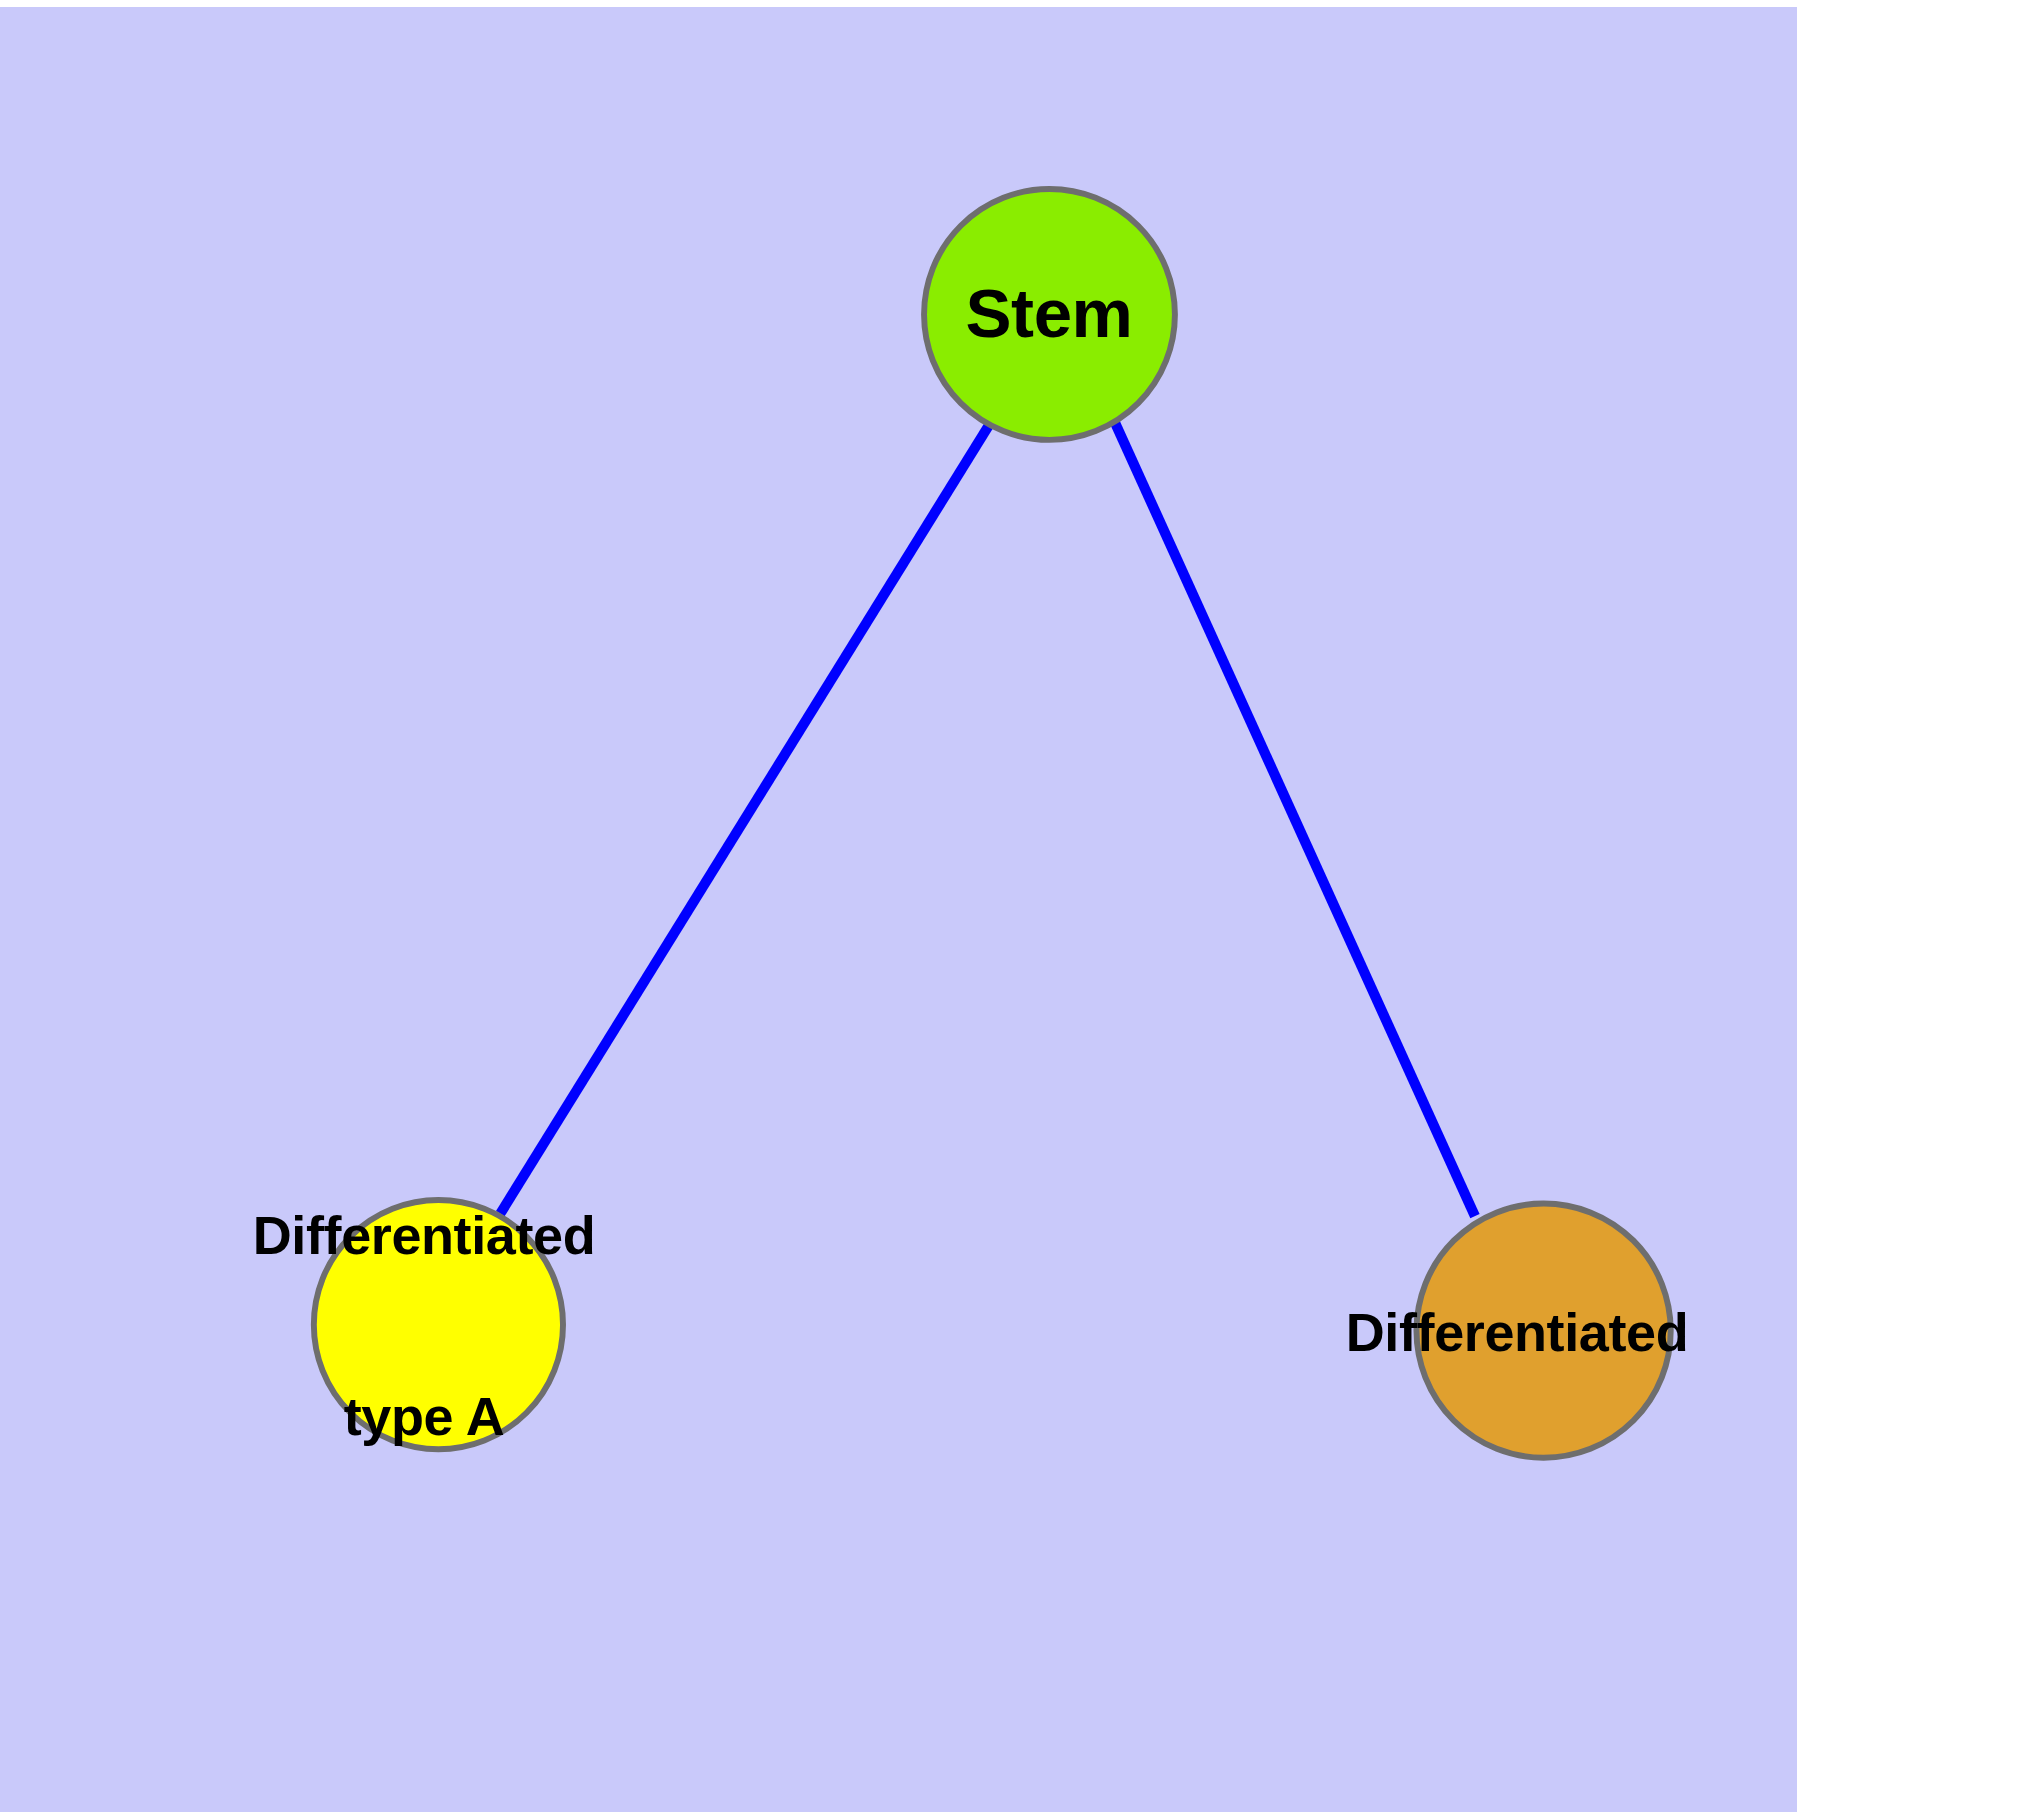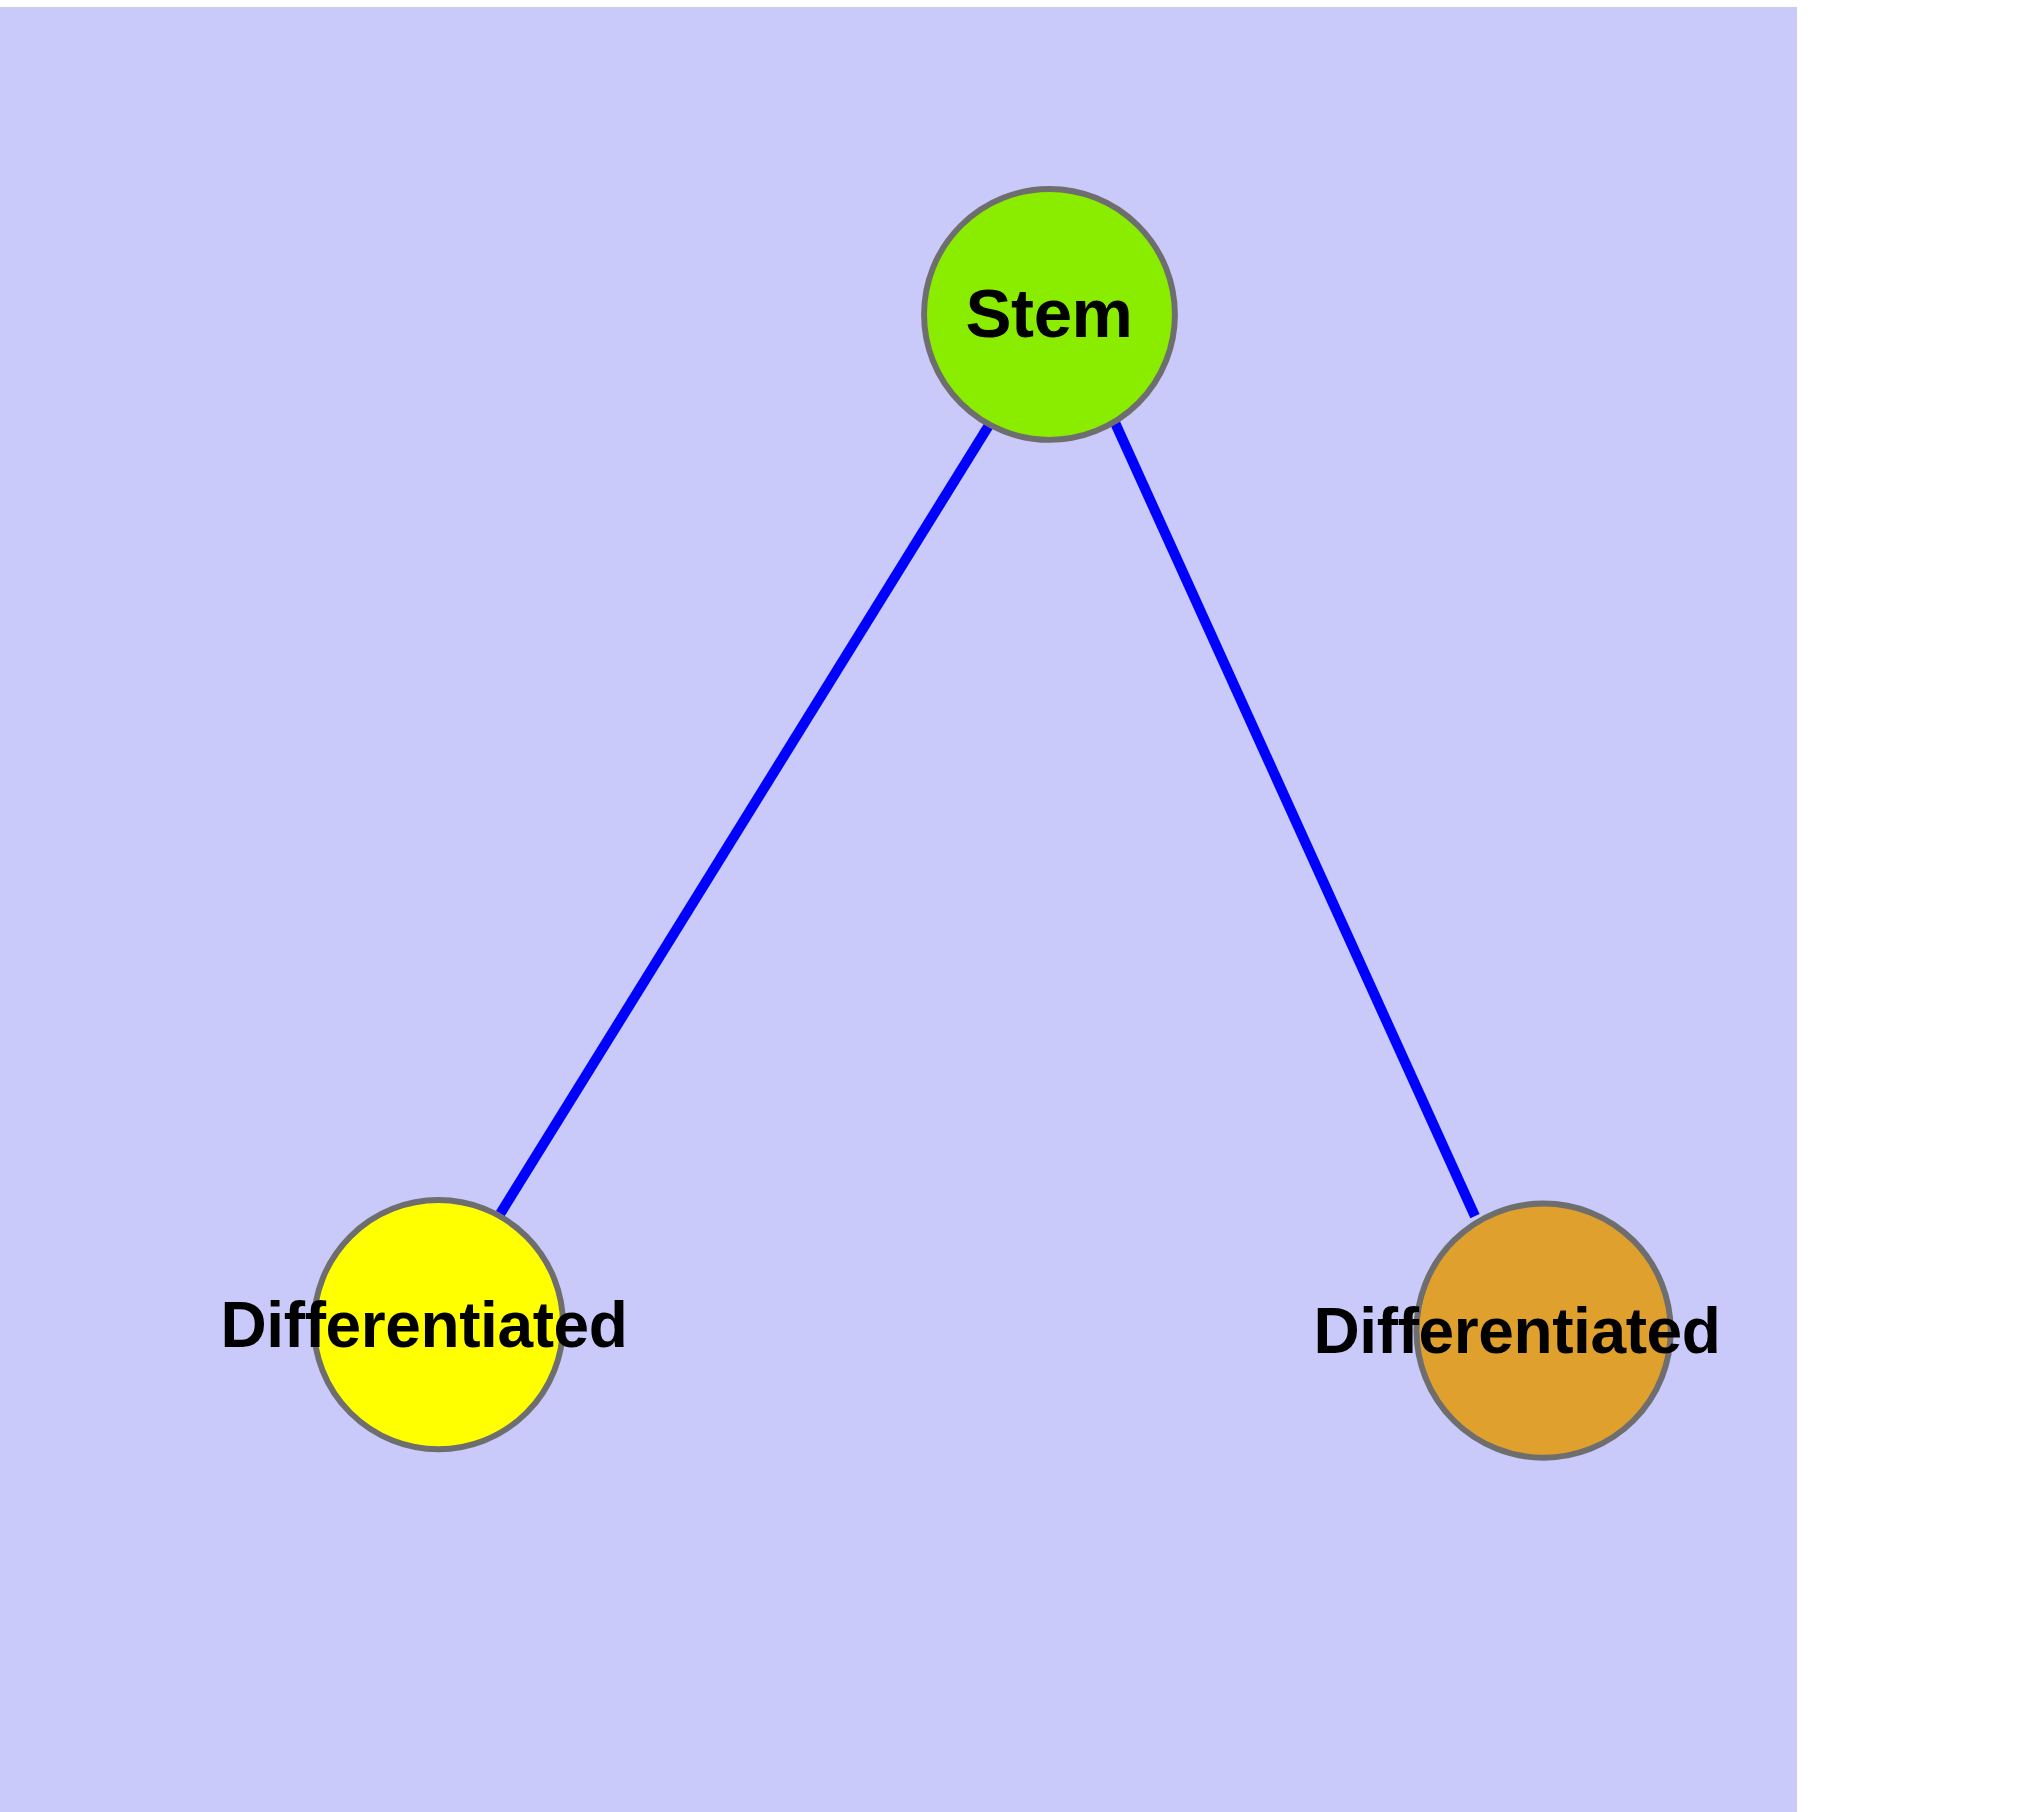--- a/index.html
+++ b/index.html
@@ -28,21 +28,21 @@
     left: 0;
     top: 0;
     width: 2021px;
     height: 1812px;
   }
   .node-label {
     position: absolute;
     color: #000000;
     font-family: "Liberation Sans", sans-serif;
     font-weight: bold;
-    font-size: 64px;
+    font-size: 54px;
     line-height: 1.12;
     text-align: center;
     white-space: pre;
     letter-spacing: -0.4px;
     pointer-events: none;
     transform: translate(-50%, -50%);
   }
   #label-stem {
     left: 1049px;
     top: 314px;
@@ -75,20 +75,21 @@
       <circle cx="1238" cy="371" r="148" fill="#8aed00" stroke="#6e6e6e" stroke-width="7"></circle>
       <circle cx="517" cy="1563" r="147" fill="#ffff00" stroke="#6e6e6e" stroke-width="7"></circle>
       <circle cx="1821" cy="1570" r="150" fill="#e0a02e" stroke="#6e6e6e" stroke-width="7"></circle>
     </g>
   </svg>
 
   <div class="node-label" id="label-stem">Stem</div>
 
   <div class="node-label" id="label-type-a">
     <div>Differentiated</div>
+    <div>type A</div>
   </div>
 
   <div class="node-label" id="label-type-b">
     <div>Differentiated</div>
   </div>
 
 </div>
 
 
 </body></html>

